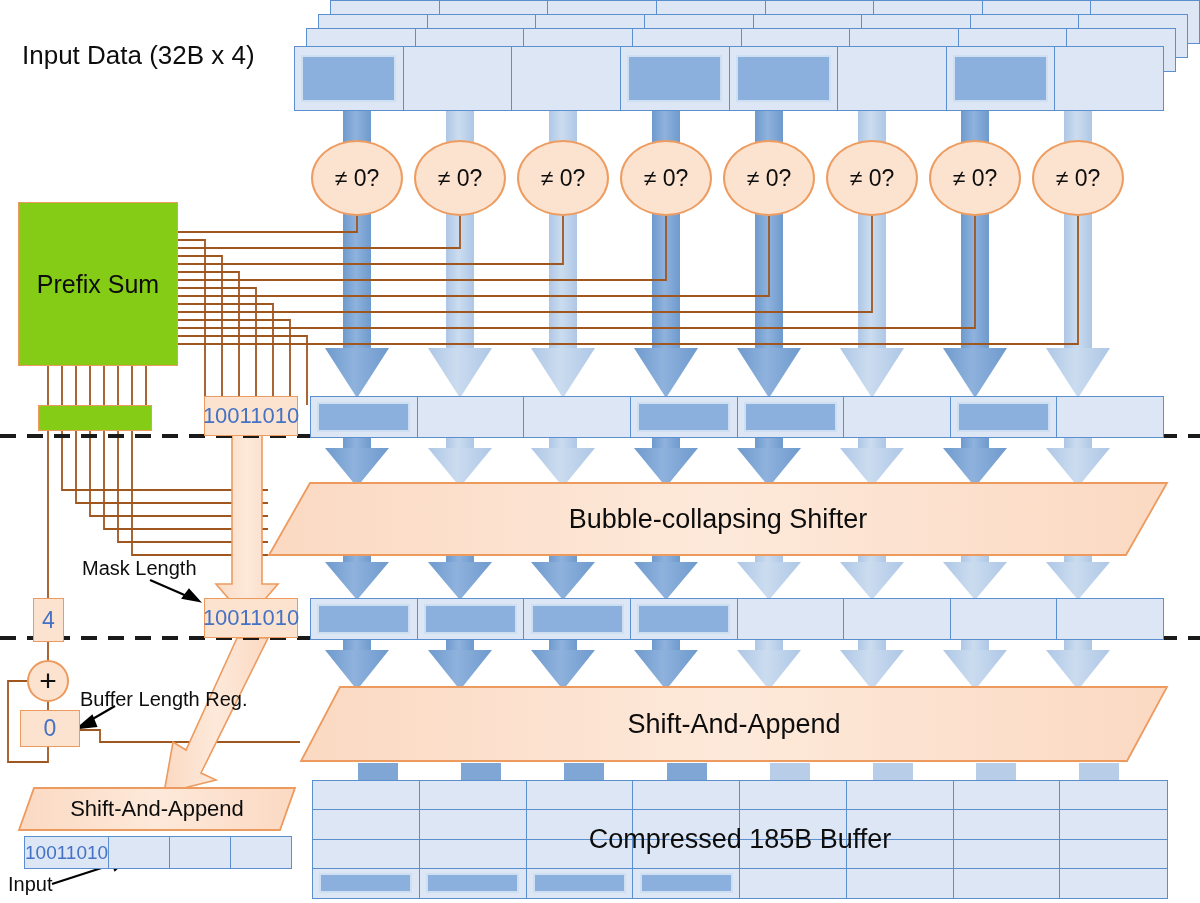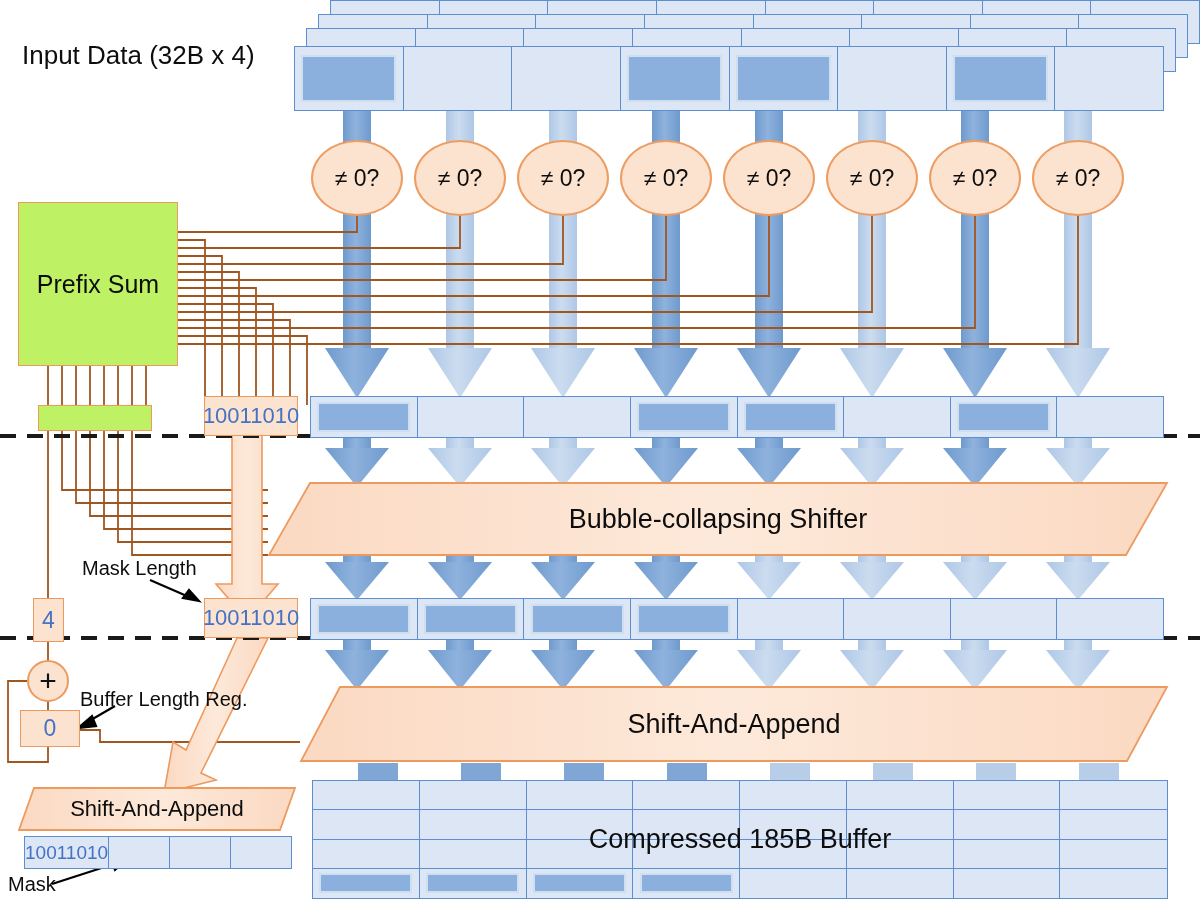--- a/index.html
+++ b/index.html
@@ -20,21 +20,21 @@
   .cell.on .inner{background:#8cb0de;}
   .cell.off .inner{background:transparent;border-color:transparent;}
 
   
   .layer{position:absolute;box-sizing:border-box;background:#dce6f5;
          border:1px solid #5b8fd0;display:flex;}
   .layer .lc{flex:1 1 0;border-right:1px solid #5b8fd0;box-sizing:border-box;}
   .layer .lc:last-child{border-right:none;}
 
   
-  .peach{position:absolute;box-sizing:border-box;background:#bef264;
+  .peach{position:absolute;box-sizing:border-box;background:#84cc16;
          border:1.6px solid #ed9a5f;}
   .peachtxt{display:flex;align-items:center;justify-content:center;
             font-size:25px;color:#0d0d0d;}
   .ellipse{position:absolute;box-sizing:border-box;background:#fce3d0;
            border:2px solid #ee9d62;border-radius:50%;
            display:flex;align-items:center;justify-content:center;
            font-size:23px;color:#0d0d0d;}
   .numbox{position:absolute;box-sizing:border-box;background:#fce3d0;
           border:1.8px solid #ed9a5f;display:flex;align-items:center;
           justify-content:center;font-size:23px;color:#4472c4;}
@@ -500,15 +500,15 @@
       <div class="cell">
         <span style="font-size: 19px; color: rgb(68, 114, 196);">10011010</span>
       </div>
       <div class="cell"></div>
       <div class="cell"></div>
       <div class="cell"></div>
     </div>
 
   <div class="lbl-sm" style="left:82px;top:557px;">Mask Length</div>
   <div class="lbl-sm" style="left:80px;top:688px;">Buffer Length Reg.</div>
-  <div class="lbl-sm" style="left:8px;top:873px;">Mask</div>
+  <div class="lbl-sm" style="left:8px;top:873px;">Input</div>
 
 </div>
 
 </body></html>

